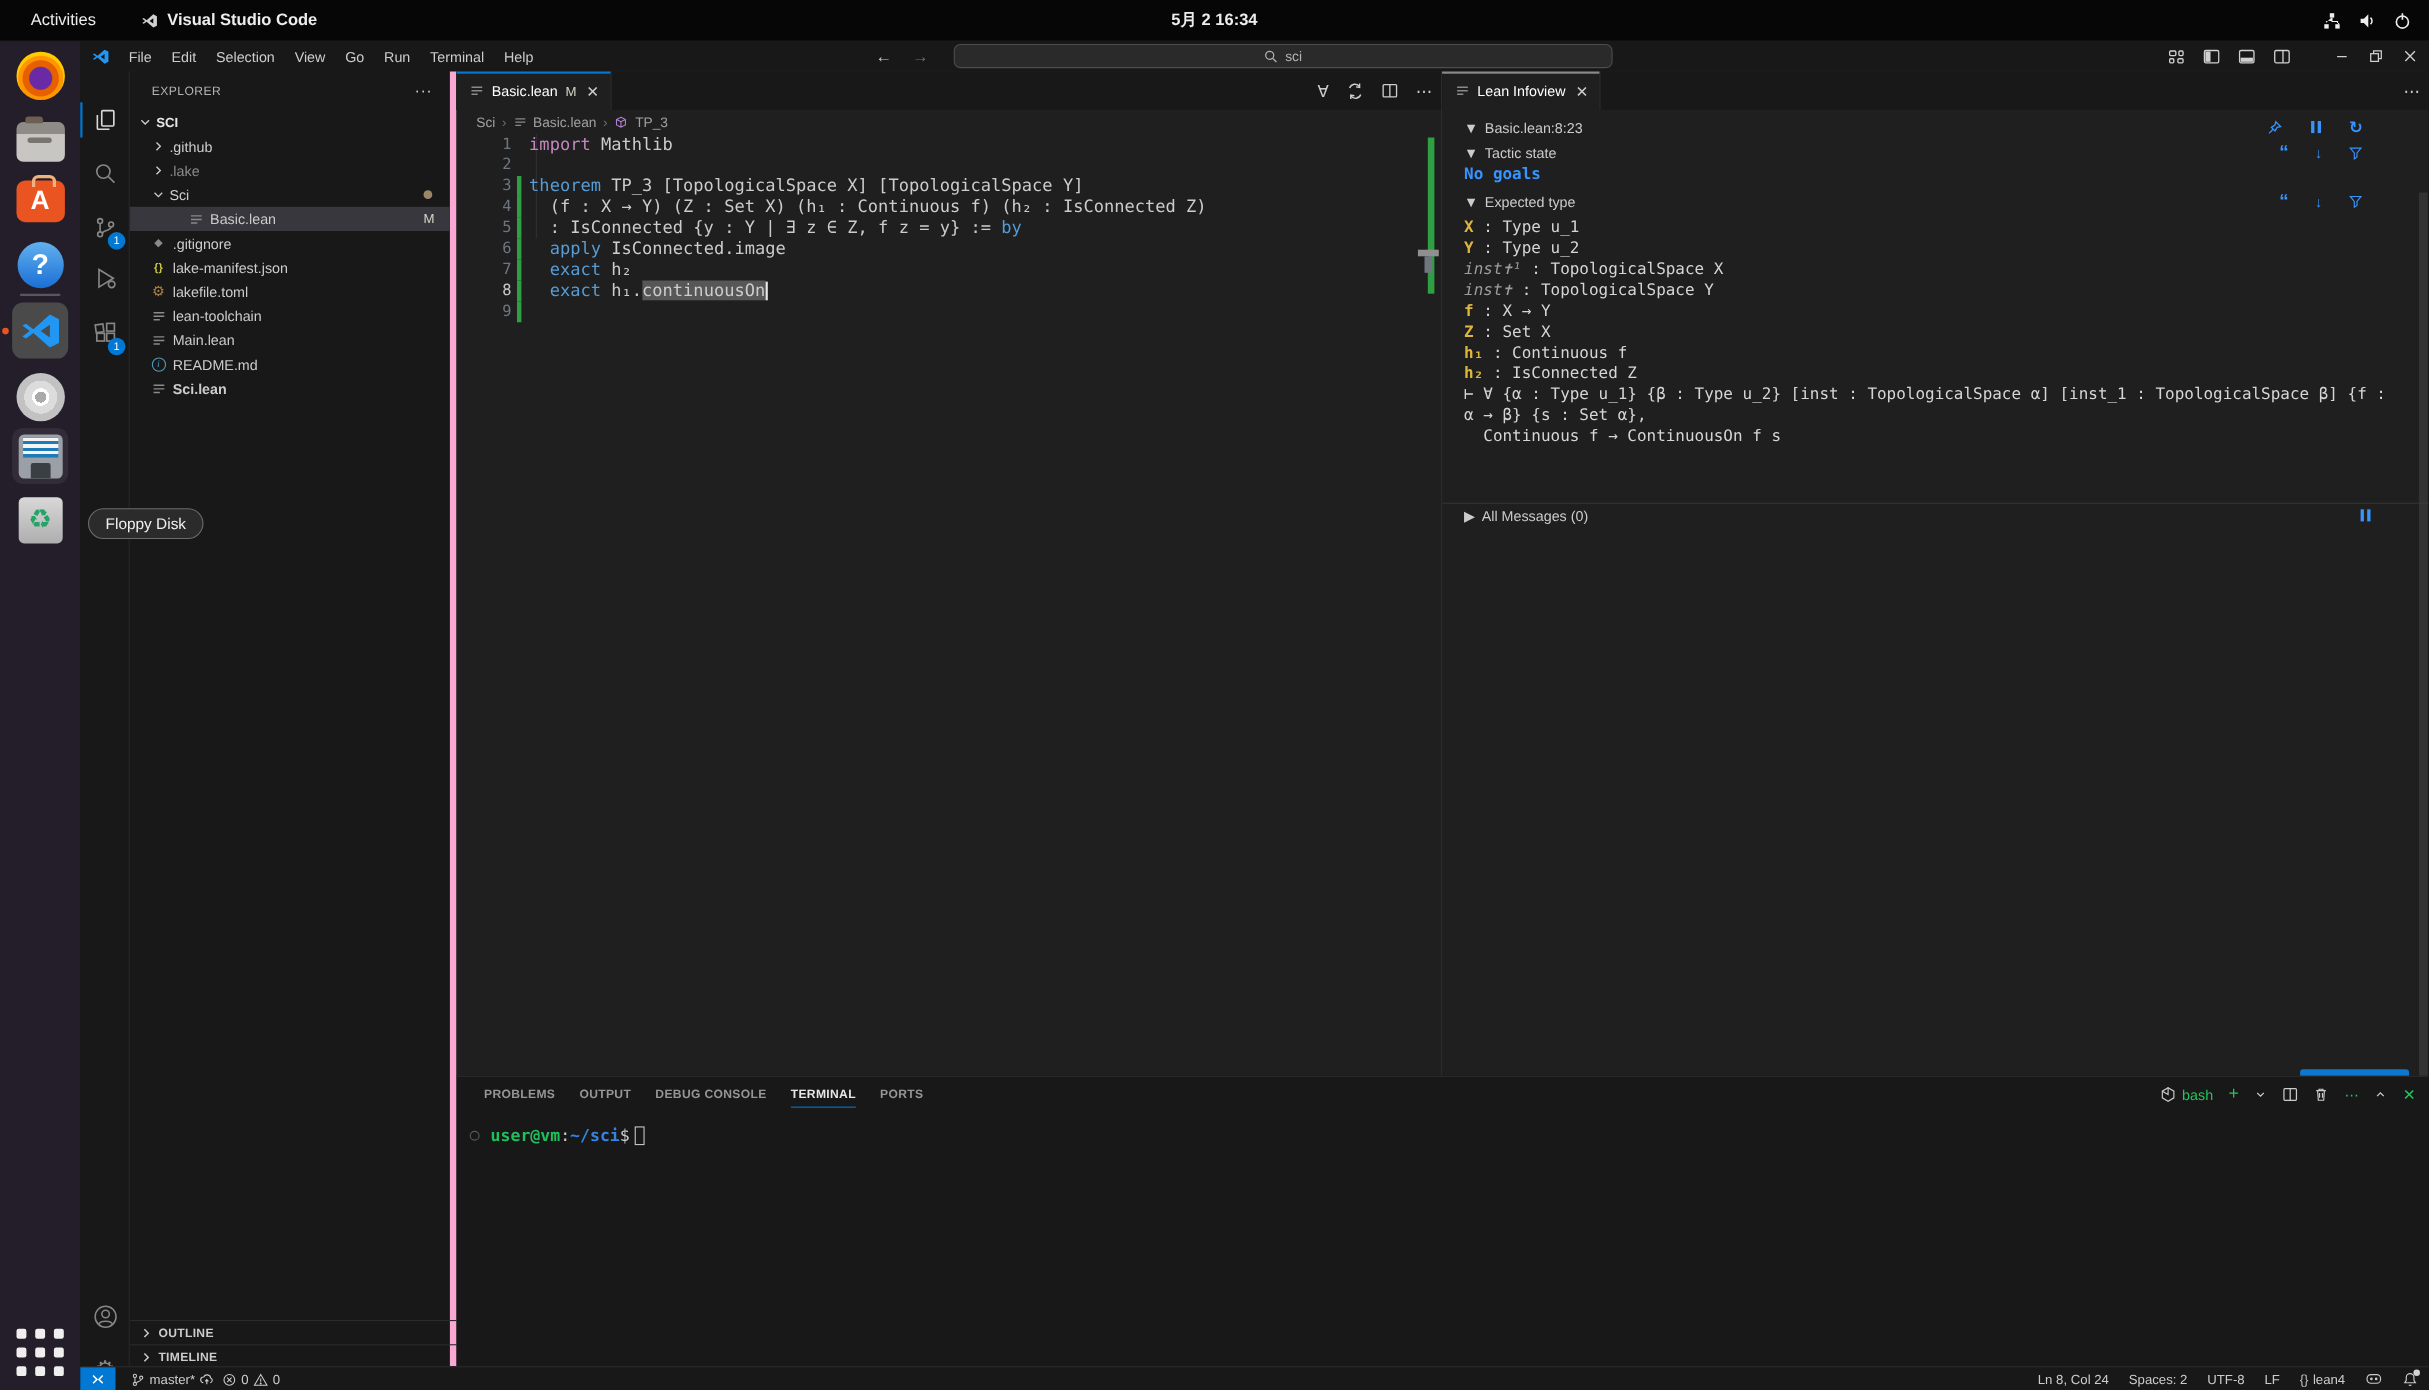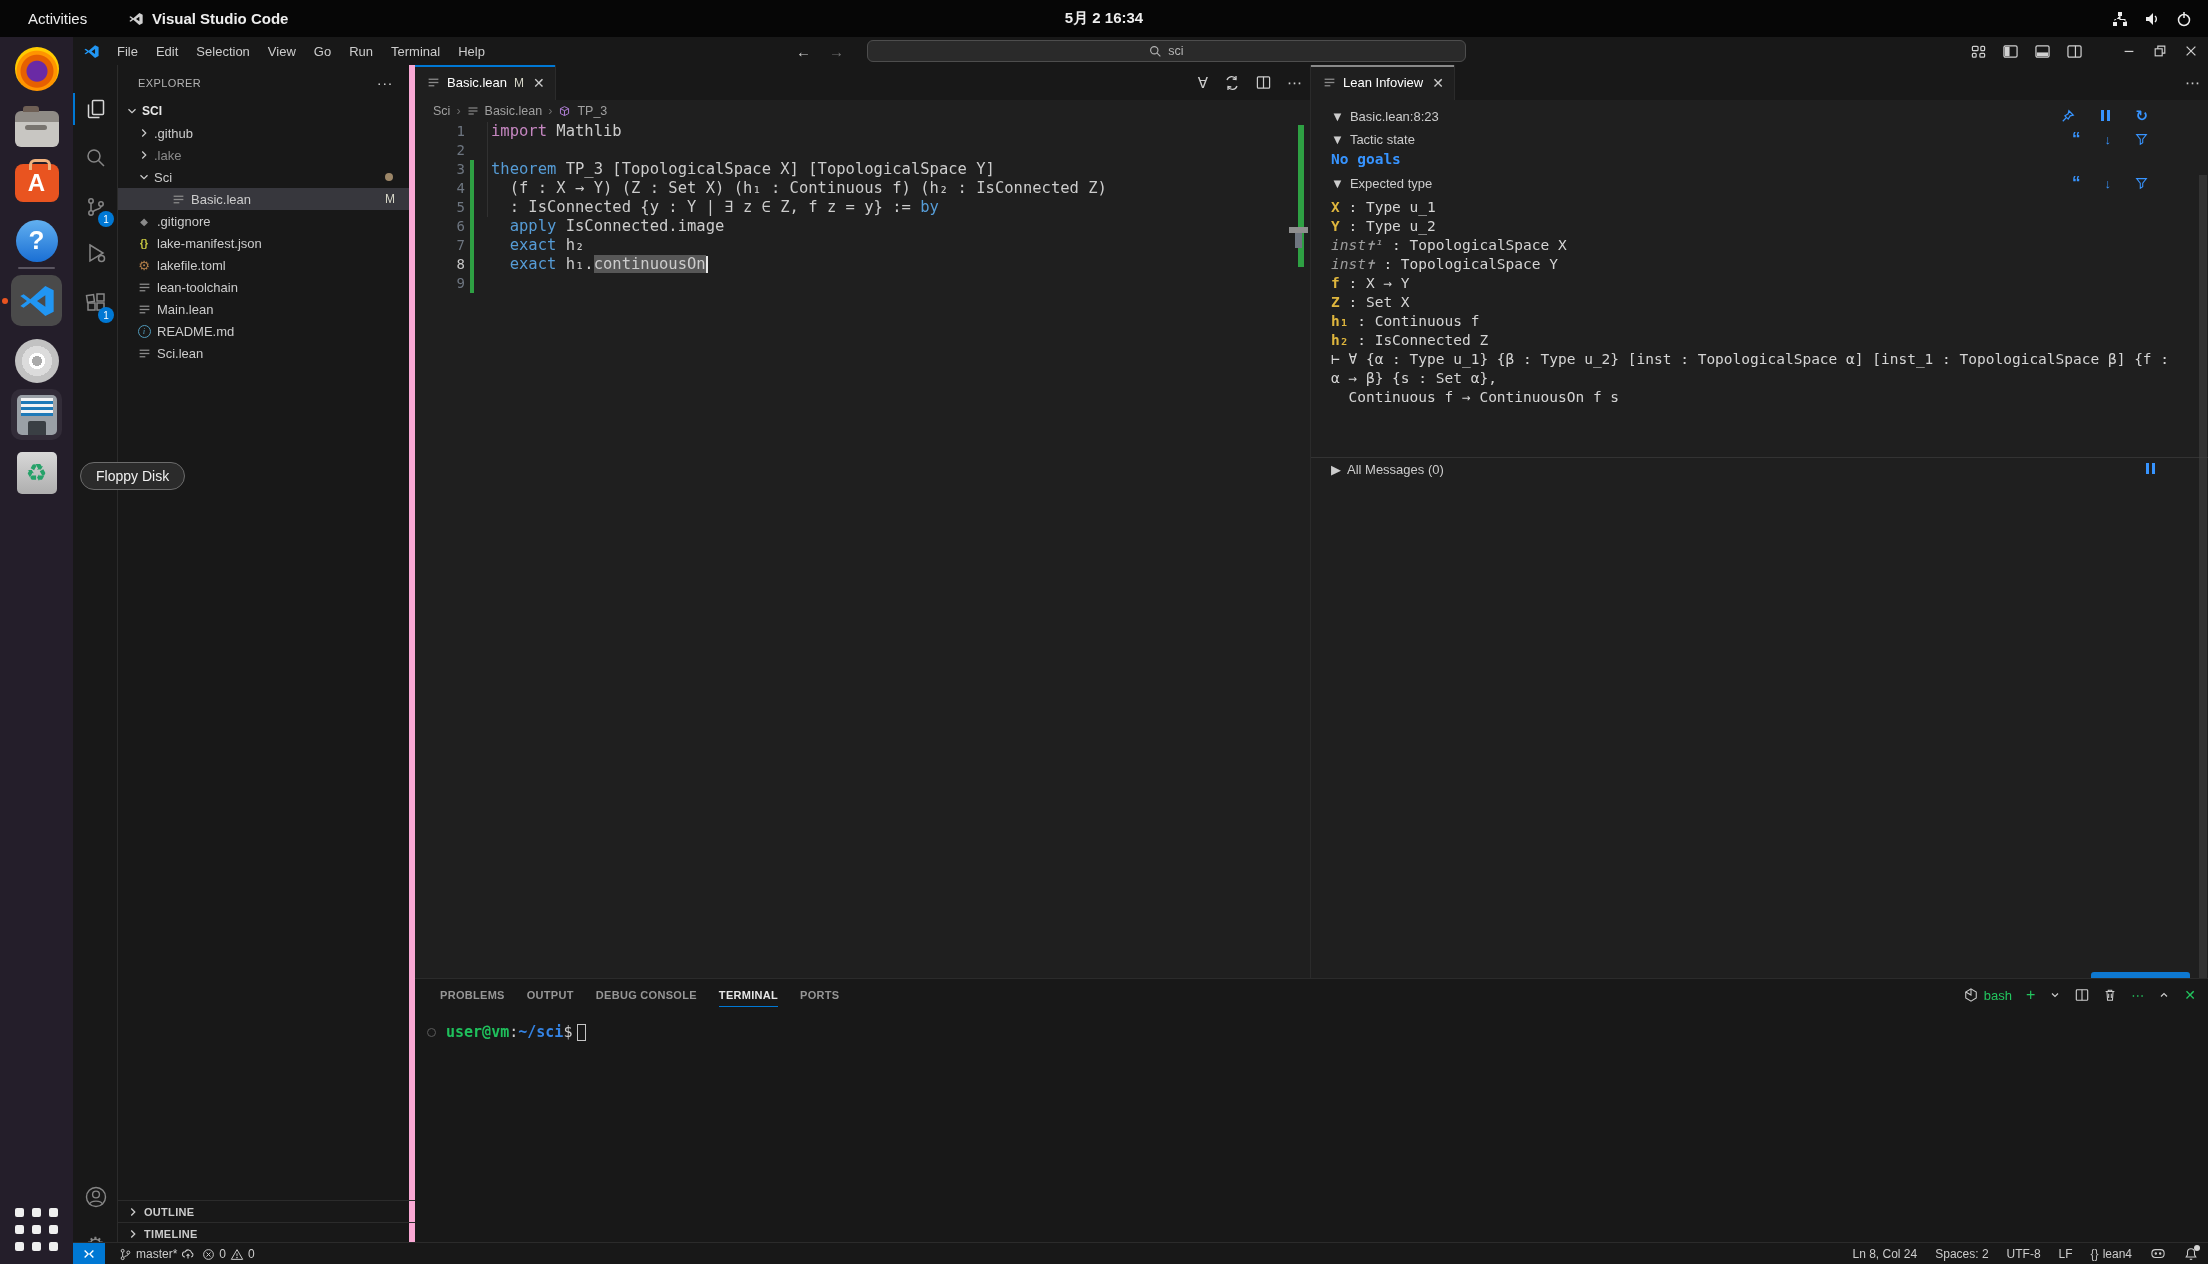--- a/index.html
+++ b/index.html
@@ -79,21 +79,21 @@
   .tab .mbadge { color:#d6d6c8; font-size:12px; }
   .tab .closex { font-size:14px; color:#ccc; margin-left:2px; }
   .editor-actions { position:absolute; right:8px; top:0; height:35px; display:flex; align-items:center; gap:16px; color:#ccc; font-size:15px; }
   .breadcrumbs { position:absolute; left:0; top:35px; right:0; height:22px; display:flex; align-items:center; padding-left:18px; gap:6px; font-size:12.5px; color:#a0a0a0; }
   .breadcrumbs .sep { color:#6e6e6e; }
   .codewrap { position:absolute; left:0; top:57px; right:22px; }
   .codeline { position:relative; height:19px; display:flex; font-family:"DejaVu Sans Mono",monospace; font-size:15.5px; line-height:19px; }
   .codeline .ln { width:50px; text-align:right; color:#6e7681; font-size:14px; }
   .codeline .ln.cur { color:#c6c6c6; }
   .codeline.changed::before { content:""; position:absolute; left:55px; top:0; width:4px; height:19px; background:#2ea043; }
-  .codetext { position:absolute; left:76px; white-space:pre; color:#cccccc; }
+  .codetext { position:absolute; left:66px; white-space:pre; color:#cccccc; }
   .tok-kw { color:#569cd6; }
   .tok-imp { color:#c586c0; }
   .tok-hl { background:#575757; }
   .cursor { display:inline-block; width:1.5px; height:17px; background:#e8e8e8; vertical-align:middle; margin-left:0.5px; }
   .indent-guide { position:absolute; left:72px; top:57px; width:1px; height:95px; background:#313131; }
   .ovr-green { position:absolute; left:883px; top:60px; width:6px; height:142px; background:#2ea043; }
   .ovr-dash { position:absolute; left:874px; top:162px; width:19px; height:6px; background:#8f8f8f; }
   .ovr-vert { position:absolute; left:880px; top:168px; width:7px; height:15px; background:#6f7680; }
 
   
@@ -409,21 +409,21 @@
               </svg>
             </span>
             <span class="lbl">Main.lean</span>
           </div>
           <div class="trow" style="padding-left: 18px;">
             <span class="fico">
               <span class="circle-i">i</span>
             </span>
             <span class="lbl">README.md</span>
           </div>
-          <div class="trow" style="padding-left: 18px;">
+          <div class="trow" style="padding-left: 18px; font-weight: bold;">
             <span class="fico">
               <svg width="13" height="13" viewBox="0 0 16 16" stroke="#8a8a8a" stroke-width="1.6">
                 <line x1="2" y1="4" x2="14" y2="4"></line>
                 <line x1="2" y1="8" x2="14" y2="8"></line>
                 <line x1="2" y1="12" x2="9" y2="12"></line>
               </svg>
             </span>
             <span class="lbl">Sci.lean</span>
           </div>
         </div>

